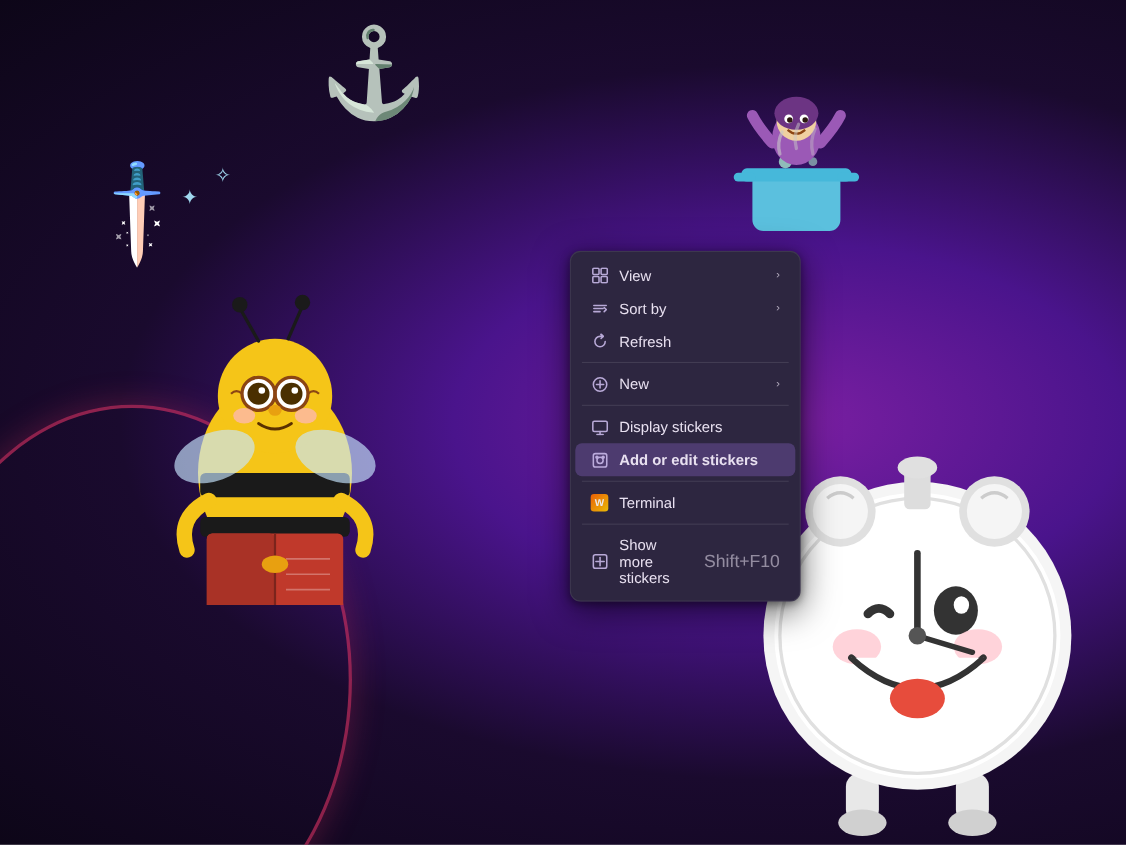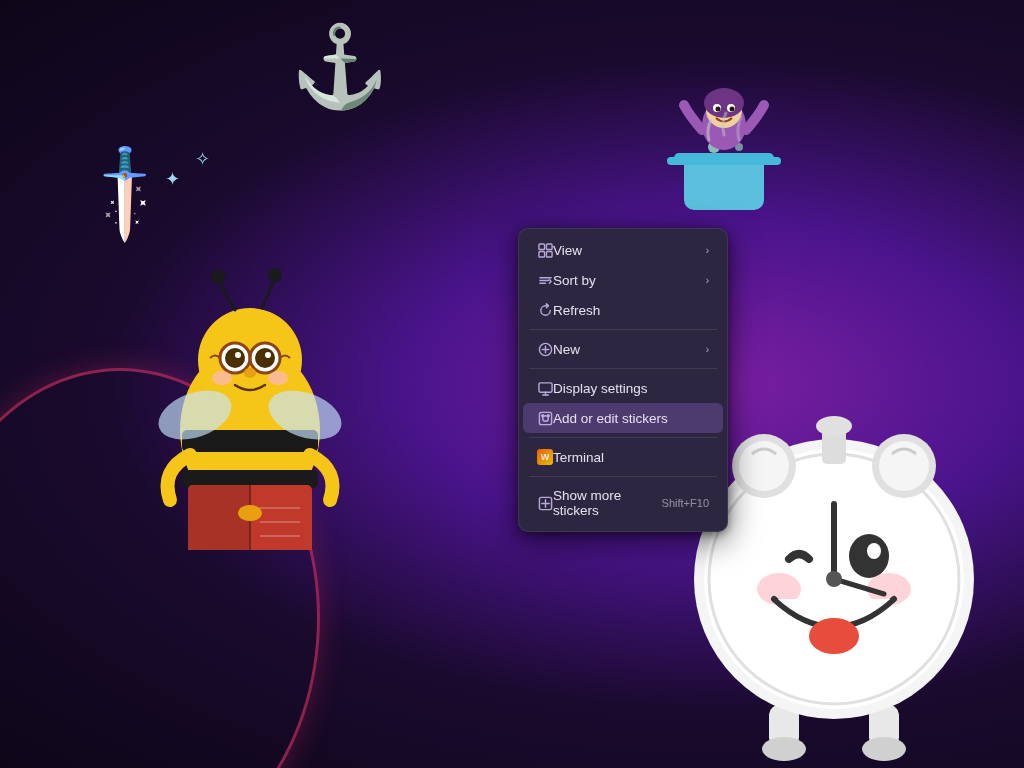--- a/index.html
+++ b/index.html
@@ -70,31 +70,33 @@
     }
 
     .menu-item {
       display: flex;
       align-items: center;
       padding: 7px 14px;
       cursor: pointer;
       color: #e8e0f0;
       font-size: 13.5px;
       position: relative;
+      gap: 10px;
       border-radius: 6px;
       margin: 0 4px;
       justify-content: space-between;
     }
 
     .menu-item:hover, .menu-item.active {
       background: rgba(255,255,255,0.12);
     }
 
     .menu-item.active {
       background: rgba(138, 100, 200, 0.35);
+      font-weight: bold;
     }
 
     .menu-icon {
       width: 16px;
       height: 16px;
       display: flex;
       align-items: center;
       justify-content: center;
       flex-shrink: 0;
       opacity: 0.9;
@@ -103,21 +105,21 @@
     .menu-label {
       flex: 1;
     }
 
     .menu-arrow {
       font-size: 10px;
       opacity: 0.7;
     }
 
     .menu-shortcut {
-      font-size: 11px;
+      font-size: 16px;
       opacity: 0.55;
       margin-left: auto;
     }
 
     .menu-divider {
       height: 1px;
       background: rgba(255,255,255,0.1);
       margin: 4px 10px;
     }
 
@@ -351,21 +353,21 @@
   <div class="menu-divider"></div>
 
   <div class="menu-item">
     <span class="menu-icon icon-display">
       <svg viewBox="0 0 16 16" xmlns="http://www.w3.org/2000/svg">
         <rect x="1" y="2" width="14" height="10" rx="1.5" stroke="#c8b8e8" stroke-width="1.5" fill="none"></rect>
         <line x1="8" y1="12" x2="8" y2="15" stroke="#c8b8e8" stroke-width="1.5"></line>
         <line x1="5" y1="15" x2="11" y2="15" stroke="#c8b8e8" stroke-width="1.5"></line>
       </svg>
     </span>
-    <span class="menu-label">Display settings</span>
+    <span class="menu-label">Display stickers</span>
   </div>
 
 
   <div class="menu-item active">
     <span class="menu-icon icon-stickers">
       <svg viewBox="0 0 16 16" xmlns="http://www.w3.org/2000/svg">
         <rect x="1.5" y="1.5" width="13" height="13" rx="2" stroke="#c8b8e8" stroke-width="1.5" fill="none"></rect>
         <circle cx="8" cy="8" r="3" stroke="#c8b8e8" stroke-width="1.5" fill="none"></circle>
         <circle cx="5" cy="5" r="1" fill="#c8b8e8"></circle>
         <circle cx="11" cy="5" r="1" fill="#c8b8e8"></circle>

